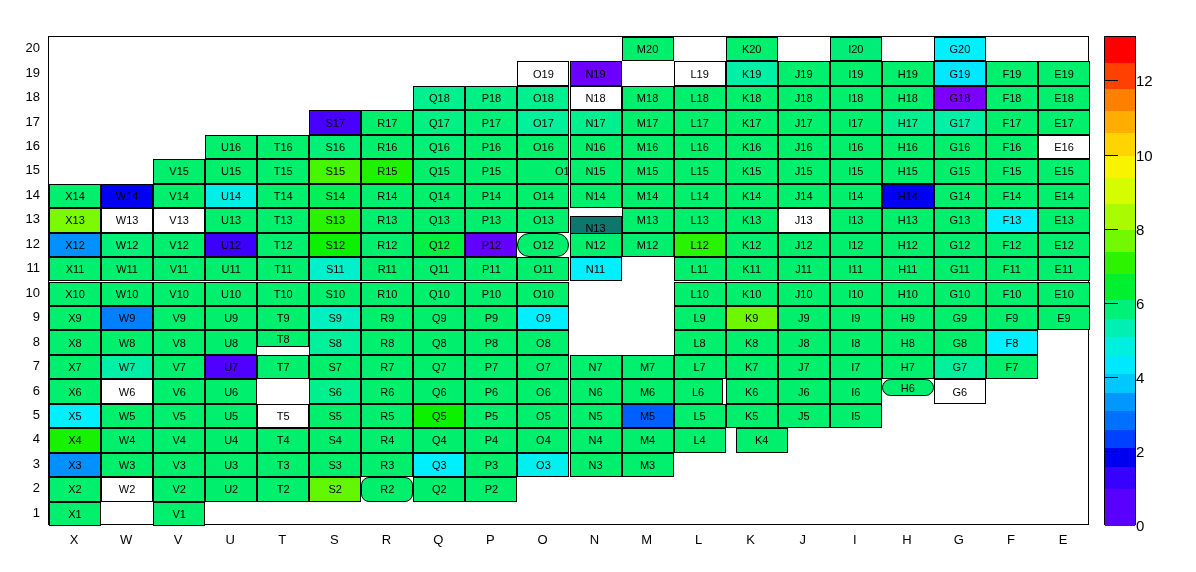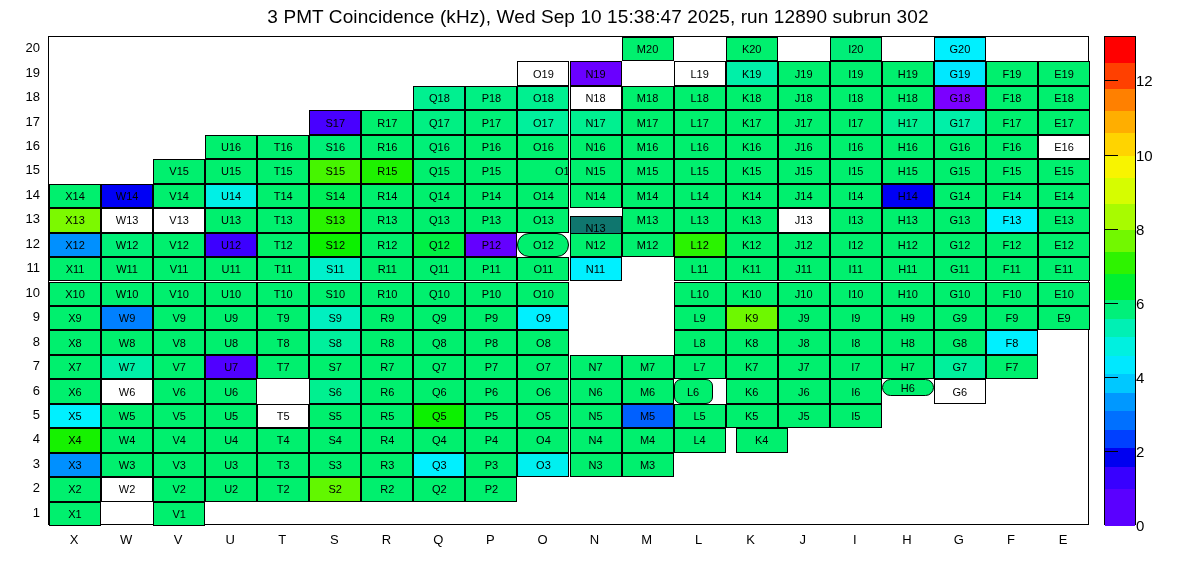--- a/index.html
+++ b/index.html
@@ -45,21 +45,20 @@
   }
   .ctickline{
     position:absolute;left:1104px;width:14px;height:1px;background:#000;
   }
 </style>
 </head>
 <body>
 
 <div id="root">
 
-  <div id="title">3 PMT Coincidence (kHz), Wed Sep 10 15:38:47 2025, run 12890 subrun 302</div>
 
   <div id="plot">
     <div id="grid">
         <div class="cell" style="left: 572.55px; top: 0px; width: 52.05px; height: 24.45px; background: rgb(0, 240, 110);">M20</div>
         <div class="cell" style="left: 676.65px; top: 0px; width: 52.05px; height: 24.45px; background: rgb(0, 240, 110);">K20</div>
         <div class="cell" style="left: 780.75px; top: 0px; width: 52.05px; height: 24.45px; background: rgb(0, 238, 120);">I20</div>
         <div class="cell" style="left: 884.85px; top: 0px; width: 52.05px; height: 24.45px; background: rgb(0, 240, 255);">G20</div>
         <div class="cell" style="left: 468.45px; top: 24.45px; width: 52.05px; height: 24.45px; background: rgb(255, 255, 255);">O19</div>
         <div class="cell" style="left: 520.5px; top: 24.45px; width: 52.05px; height: 24.45px; background: rgb(106, 0, 255);">N19</div>
         <div class="cell" style="left: 572.55px; top: 24.45px; width: 52.05px; height: 24.45px; background: rgb(0, 240, 110); margin-top: 28px;">M19</div>
@@ -246,21 +245,21 @@
         <div class="cell" style="left: 728.7px; top: 268.95px; width: 52.05px; height: 24.45px; background: rgb(0, 240, 110);">J9</div>
         <div class="cell" style="left: 780.75px; top: 268.95px; width: 52.05px; height: 24.45px; background: rgb(0, 240, 110);">I9</div>
         <div class="cell" style="left: 832.8px; top: 268.95px; width: 52.05px; height: 24.45px; background: rgb(0, 240, 110);">H9</div>
         <div class="cell" style="left: 884.85px; top: 268.95px; width: 52.05px; height: 24.45px; background: rgb(0, 240, 110);">G9</div>
         <div class="cell" style="left: 936.9px; top: 268.95px; width: 52.05px; height: 24.45px; background: rgb(0, 240, 110);">F9</div>
         <div class="cell" style="left: 988.95px; top: 268.95px; width: 52.05px; height: 24.45px; background: rgb(0, 240, 110);">E9</div>
         <div class="cell" style="left: 0px; top: 293.4px; width: 52.05px; height: 24.45px; background: rgb(0, 240, 110);">X8</div>
         <div class="cell" style="left: 52.05px; top: 293.4px; width: 52.05px; height: 24.45px; background: rgb(0, 240, 110);">W8</div>
         <div class="cell" style="left: 104.1px; top: 293.4px; width: 52.05px; height: 24.45px; background: rgb(0, 240, 110);">V8</div>
         <div class="cell" style="left: 156.15px; top: 293.4px; width: 52.05px; height: 24.45px; background: rgb(0, 240, 110);">U8</div>
-        <div class="cell" style="left: 208.2px; top: 293.4px; width: 52.05px; height: 25px; background: rgb(0, 240, 110);">T8</div>
+        <div class="cell" style="left: 208.2px; top: 293.4px; width: 52.05px; height: 17px; background: rgb(0, 240, 110);">T8</div>
         <div class="cell" style="left: 260.25px; top: 293.4px; width: 52.05px; height: 24.45px; background: rgb(0, 240, 156);">S8</div>
         <div class="cell" style="left: 312.3px; top: 293.4px; width: 52.05px; height: 24.45px; background: rgb(0, 240, 110);">R8</div>
         <div class="cell" style="left: 364.35px; top: 293.4px; width: 52.05px; height: 24.45px; background: rgb(0, 240, 110);">Q8</div>
         <div class="cell" style="left: 416.4px; top: 293.4px; width: 52.05px; height: 24.45px; background: rgb(0, 240, 110);">P8</div>
         <div class="cell" style="left: 468.45px; top: 293.4px; width: 52.05px; height: 24.45px; background: rgb(0, 240, 110);">O8</div>
         <div class="cell" style="left: 624.6px; top: 293.4px; width: 52.05px; height: 24.45px; background: rgb(0, 240, 110);">L8</div>
         <div class="cell" style="left: 676.65px; top: 293.4px; width: 52.05px; height: 24.45px; background: rgb(0, 240, 110);">K8</div>
         <div class="cell" style="left: 728.7px; top: 293.4px; width: 52.05px; height: 24.45px; background: rgb(0, 240, 110);">J8</div>
         <div class="cell" style="left: 780.75px; top: 293.4px; width: 52.05px; height: 24.45px; background: rgb(0, 240, 110);">I8</div>
         <div class="cell" style="left: 832.8px; top: 293.4px; width: 52.05px; height: 24.45px; background: rgb(0, 240, 110);">H8</div>
@@ -290,21 +289,21 @@
         <div class="cell" style="left: 104.1px; top: 342.3px; width: 52.05px; height: 24.45px; background: rgb(0, 240, 110);">V6</div>
         <div class="cell" style="left: 156.15px; top: 342.3px; width: 52.05px; height: 24.45px; background: rgb(0, 240, 110);">U6</div>
         <div class="cell" style="left: 208.2px; top: 342.3px; width: 52.05px; height: 24.45px; background: rgb(0, 240, 110); margin-top: 30px;">T6</div>
         <div class="cell" style="left: 260.25px; top: 342.3px; width: 52.05px; height: 24.45px; background: rgb(0, 240, 144);">S6</div>
         <div class="cell" style="left: 312.3px; top: 342.3px; width: 52.05px; height: 24.45px; background: rgb(0, 240, 110);">R6</div>
         <div class="cell" style="left: 364.35px; top: 342.3px; width: 52.05px; height: 24.45px; background: rgb(0, 240, 110);">Q6</div>
         <div class="cell" style="left: 416.4px; top: 342.3px; width: 52.05px; height: 24.45px; background: rgb(0, 240, 110);">P6</div>
         <div class="cell" style="left: 468.45px; top: 342.3px; width: 52.05px; height: 24.45px; background: rgb(0, 240, 110);">O6</div>
         <div class="cell" style="left: 520.5px; top: 342.3px; width: 52.05px; height: 24.45px; background: rgb(0, 240, 110);">N6</div>
         <div class="cell" style="left: 572.55px; top: 342.3px; width: 52.05px; height: 24.45px; background: rgb(0, 240, 110);">M6</div>
-        <div class="cell" style="left: 624.6px; top: 342.3px; width: 39px; height: 24.45px; background: rgb(0, 240, 110); border-radius: 7px;">L6</div>
+        <div class="cell" style="left: 624.6px; top: 342.3px; width: 49px; height: 24.45px; background: rgb(0, 240, 110);">L6</div>
         <div class="cell" style="left: 676.65px; top: 342.3px; width: 52.05px; height: 24.45px; background: rgb(0, 240, 110);">K6</div>
         <div class="cell" style="left: 728.7px; top: 342.3px; width: 52.05px; height: 24.45px; background: rgb(0, 240, 110);">J6</div>
         <div class="cell" style="left: 780.75px; top: 342.3px; width: 52.05px; height: 24.45px; background: rgb(0, 240, 110);">I6</div>
         <div class="cell" style="left: 832.8px; top: 342.3px; width: 52.05px; height: 17px; background: rgb(0, 240, 110); border-radius: 12px;">H6</div>
         <div class="cell" style="left: 884.85px; top: 342.3px; width: 52.05px; height: 24.45px; background: rgb(255, 255, 255);">G6</div>
         <div class="cell" style="left: 0px; top: 366.75px; width: 52.05px; height: 24.45px; background: rgb(0, 240, 255);">X5</div>
         <div class="cell" style="left: 52.05px; top: 366.75px; width: 52.05px; height: 24.45px; background: rgb(0, 240, 110);">W5</div>
         <div class="cell" style="left: 104.1px; top: 366.75px; width: 52.05px; height: 24.45px; background: rgb(0, 240, 110);">V5</div>
         <div class="cell" style="left: 156.15px; top: 366.75px; width: 52.05px; height: 24.45px; background: rgb(0, 240, 110);">U5</div>
         <div class="cell" style="left: 208.2px; top: 366.75px; width: 52.05px; height: 24.45px; background: rgb(255, 255, 255);">T5</div>
@@ -344,21 +343,21 @@
         <div class="cell" style="left: 416.4px; top: 415.65px; width: 52.05px; height: 24.45px; background: rgb(0, 240, 110);">P3</div>
         <div class="cell" style="left: 468.45px; top: 415.65px; width: 52.05px; height: 24.45px; background: rgb(0, 240, 240);">O3</div>
         <div class="cell" style="left: 520.5px; top: 415.65px; width: 52.05px; height: 24.45px; background: rgb(0, 240, 110);">N3</div>
         <div class="cell" style="left: 572.55px; top: 415.65px; width: 52.05px; height: 24.45px; background: rgb(0, 240, 110);">M3</div>
         <div class="cell" style="left: 0px; top: 440.1px; width: 52.05px; height: 24.45px; background: rgb(0, 240, 110);">X2</div>
         <div class="cell" style="left: 52.05px; top: 440.1px; width: 52.05px; height: 24.45px; background: rgb(255, 255, 255);">W2</div>
         <div class="cell" style="left: 104.1px; top: 440.1px; width: 52.05px; height: 24.45px; background: rgb(0, 240, 110);">V2</div>
         <div class="cell" style="left: 156.15px; top: 440.1px; width: 52.05px; height: 24.45px; background: rgb(0, 240, 110);">U2</div>
         <div class="cell" style="left: 208.2px; top: 440.1px; width: 52.05px; height: 24.45px; background: rgb(0, 240, 110);">T2</div>
         <div class="cell" style="left: 260.25px; top: 440.1px; width: 52.05px; height: 24.45px; background: rgb(98, 247, 0);">S2</div>
-        <div class="cell" style="left: 312.3px; top: 440.1px; width: 52.05px; height: 24.45px; background: rgb(0, 240, 110);">R2</div>
+        <div class="cell" style="left: 312.3px; top: 440.1px; width: 52.05px; height: 24.45px; background: rgb(0, 240, 110); border-radius: 8px;">R2</div>
         <div class="cell" style="left: 364.35px; top: 440.1px; width: 52.05px; height: 24.45px; background: rgb(0, 240, 110);">Q2</div>
         <div class="cell" style="left: 416.4px; top: 440.1px; width: 52.05px; height: 24.45px; background: rgb(0, 240, 110);">P2</div>
         <div class="cell" style="left: 0px; top: 464.55px; width: 52.05px; height: 24.45px; background: rgb(0, 240, 110);">X1</div>
         <div class="cell" style="left: 104.1px; top: 464.55px; width: 52.05px; height: 24.45px; background: rgb(0, 240, 110);">V1</div>
       </div>
   </div>
 
   <div id="ylabels">
       <div class="ylab" style="top: 40.225px; left: 2px; width: 38px;">20</div>
       <div class="ylab" style="top: 64.675px; left: 2px; width: 38px;">19</div>

